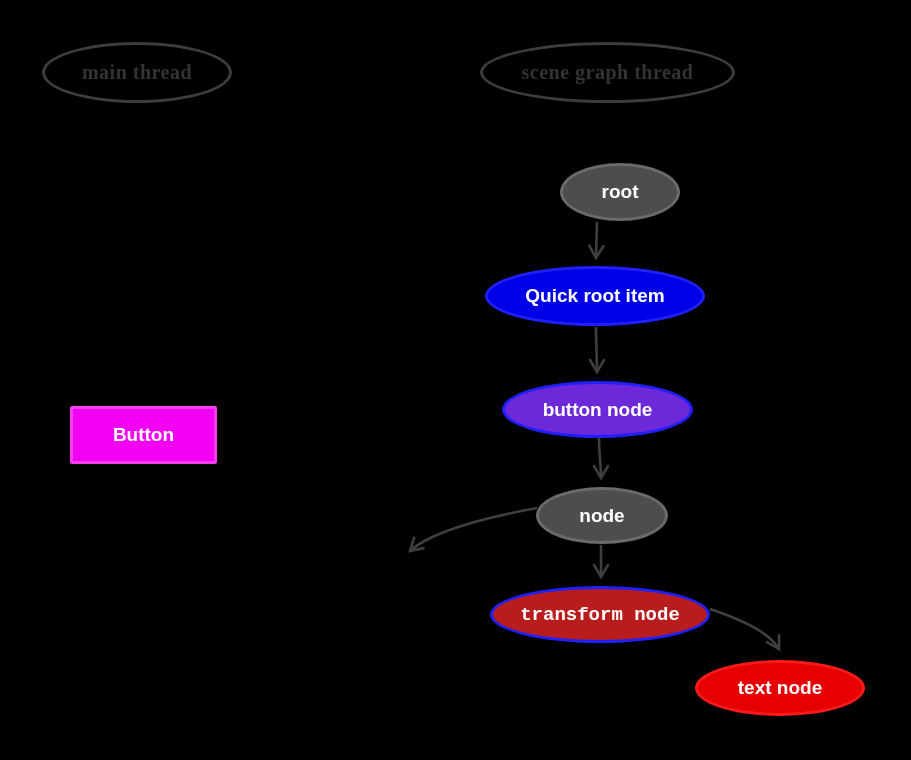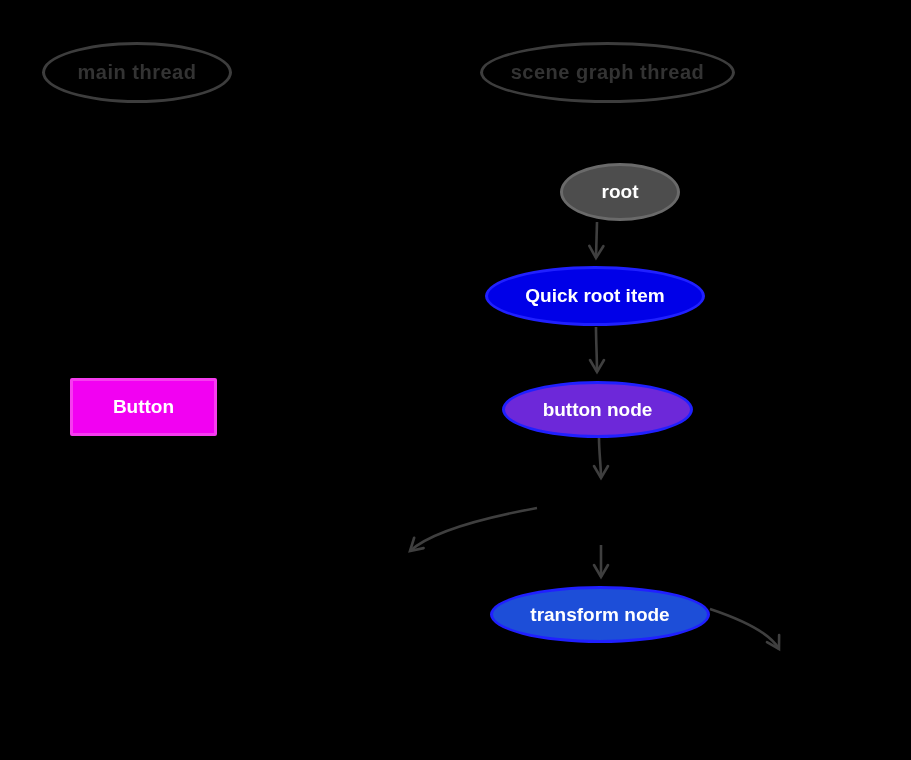--- a/index.html
+++ b/index.html
@@ -22,20 +22,21 @@
     background: transparent;
     display: flex;
     align-items: center;
     justify-content: center;
     box-sizing: border-box;
   }
   .lane span {
     font-size: 20px;
     font-weight: bold;
     letter-spacing: 0.5px;
+    font-family: Liberation Serif, serif;
   }
   .edges {
     position: absolute;
     left: 0;
     top: 0;
     width: 911px;
     height: 760px;
   }
   .node {
     position: absolute;
@@ -111,25 +112,31 @@
   </div>
 
   <div class="node" style="left: 485px; top: 266px; width: 220px; height: 60px; background-color: rgb(0, 0, 232); border-color: rgb(32, 32, 255);">
     <span>Quick root item</span>
   </div>
 
   <div class="node" style="left: 502px; top: 381px; width: 191px; height: 57px; background-color: #6d28d9; border-color: rgb(32, 32, 255);">
     <span>button node</span>
   </div>
 
+  <div class="node" style="left: 536px; top: 487px; width: 132px; height: 57px; background-color: rgb(77, 77, 77); border-color: rgb(106, 106, 106);">
+    <span>node</span>
+  </div>
 
 
-  <div class="node" style="left: 490px; top: 586px; width: 220px; height: 57px; background-color: #1d4ed8; border-color: rgb(32, 32, 255);">
+  <div class="node" style="left: 490px; top: 586px; width: 220px; height: 57px; background-color: #b91c1c; border-color: rgb(32, 32, 255); font-family: Liberation Mono, monospace;">
     <span>transform node</span>
   </div>
 
+  <div class="node" style="left: 695px; top: 660px; width: 170px; height: 56px; background-color: rgb(230, 0, 0); border-color: rgb(255, 26, 26);">
+    <span>text node</span>
+  </div>
 
-  <div class="button-rect" style="background-color: rgb(242, 1, 242); border-color: rgb(246, 60, 239);">
+  <div class="button-rect" style="background-color: rgb(242, 1, 242); border-color: rgb(246, 60, 239); margin-top: 28px;">
     <span>Button</span>
   </div>
 
 
 </div>
 
 </body></html>

